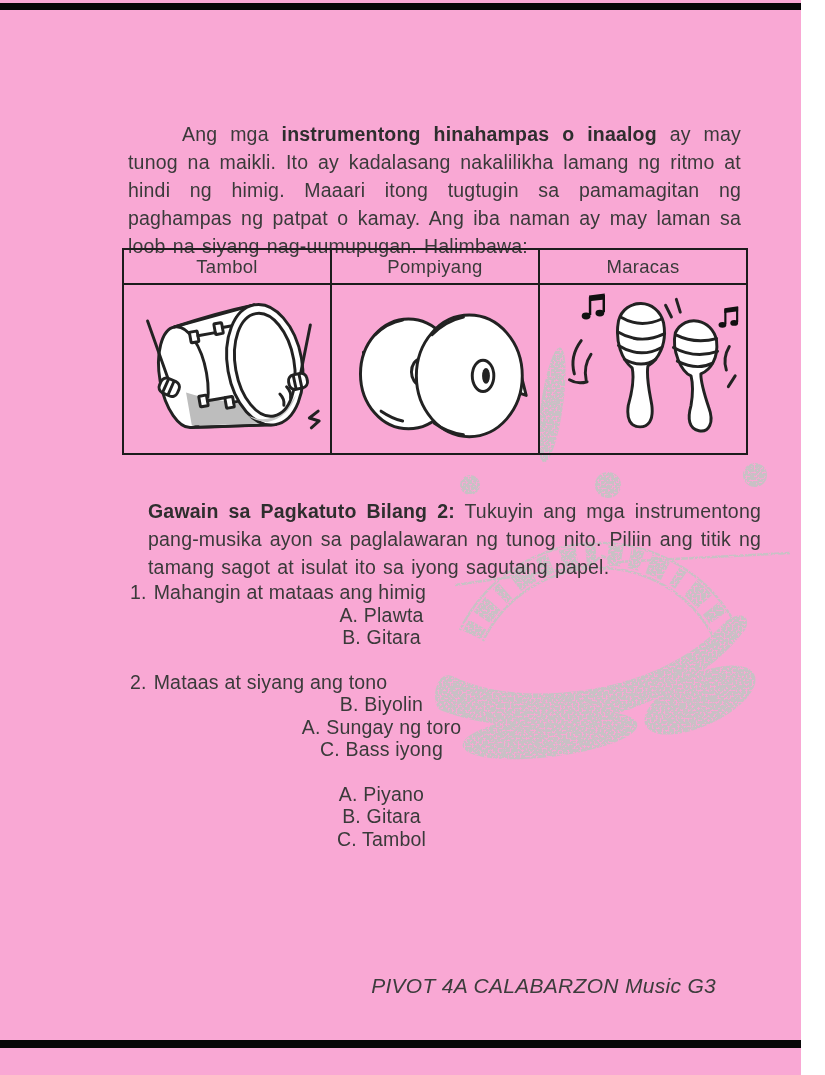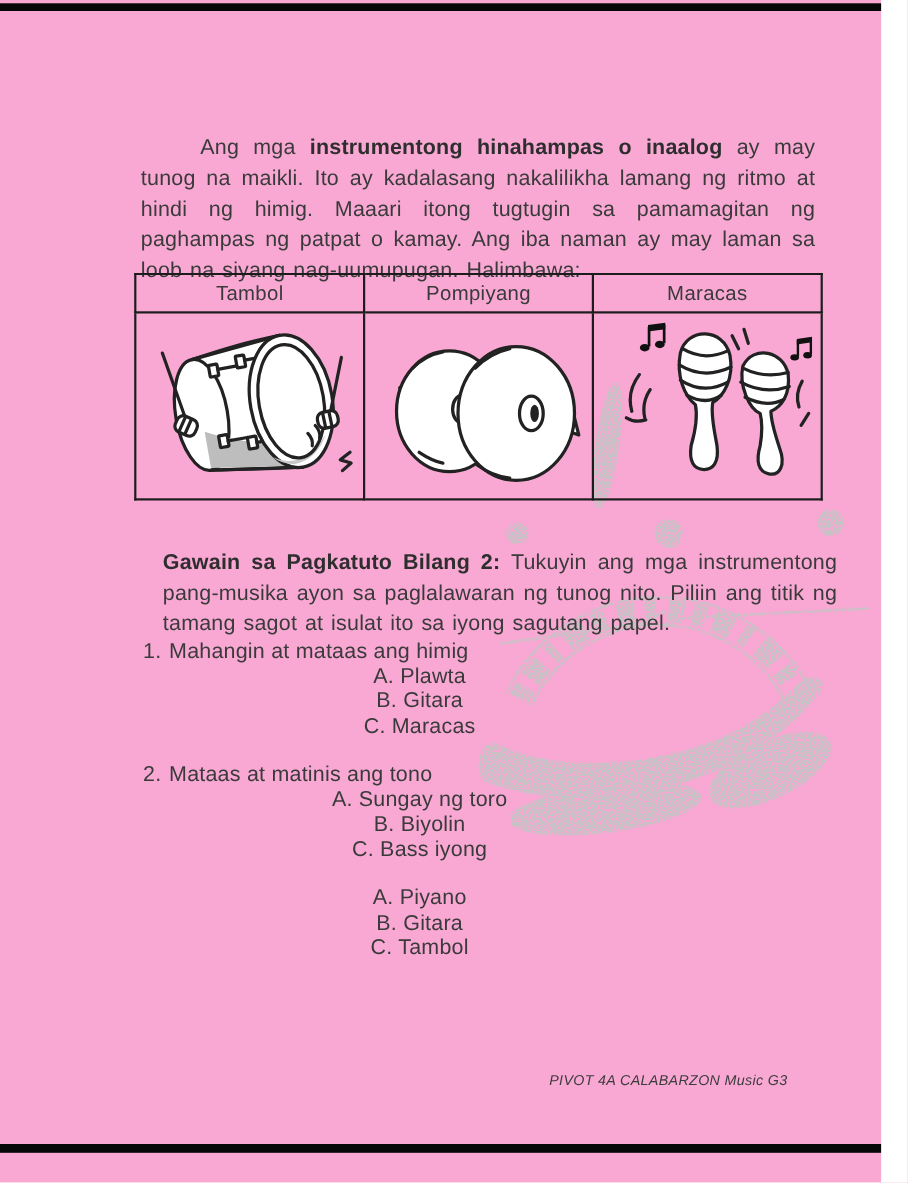--- a/index.html
+++ b/index.html
@@ -47,21 +47,21 @@
   .question{margin-bottom:22px;}
   .q-num{margin-right:7px;}
   .q-options{margin-left:23px;text-align:center;}
 
   .footer-pagenum{
     position:absolute;left:0;top:972px;width:825px;
     text-align:right;font-size:22px;color:#333;
   }
   .footer-source{
     position:absolute;right:85px;top:974px;
-    font-size:13px;font-style:italic;letter-spacing:.3px;color:#3c3c3c;
+    font-size:21px;font-style:italic;letter-spacing:.3px;color:#3c3c3c;
   }
 
   .watermark{position:absolute;left:400px;top:330px;z-index:0;opacity:.92;pointer-events:none;}
   .layer{position:relative;z-index:1;}
   .art{stroke:#222;stroke-width:3;fill:none;stroke-linecap:round;stroke-linejoin:round;}
   .artw{stroke:#222;stroke-width:3;fill:#fff;stroke-linecap:round;stroke-linejoin:round;}
 </style>
 </head>
 <body>
 
@@ -195,29 +195,28 @@
 
     <p class="activity"><b>Gawain sa Pagkatuto Bilang 2:</b><span> Tukuyin ang mga instrumentong pang-musika ayon sa paglalawaran ng tunog nito. Piliin ang titik ng tamang sagot at isulat ito sa iyong sagutang papel.</span></p>
 
     <div class="questions">
 
       <div class="question">
         <div><span class="q-num">1.</span><span>Mahangin at mataas ang himig</span></div>
         <div class="q-options">
           <div>A. Plawta</div>
           <div>B. Gitara</div>
-          <div>C. Maracas</div>
         </div>
       </div>
 
       <div class="question">
-        <div><span class="q-num">2.</span><span>Mataas at matinis ang tono</span></div>
+        <div><span class="q-num">2.</span><span>Mataas at siyang ang tono</span></div>
         <div class="q-options">
+          <div>B. Biyolin</div>
           <div>A. Sungay ng toro</div>
-          <div>B. Biyolin</div>
           <div>C. Bass iyong</div>
         </div>
       </div>
 
       <div class="question">
         <div class="q-options">
           <div>A. Piyano</div>
           <div>B. Gitara</div>
           <div>C. Tambol</div>
         </div>

